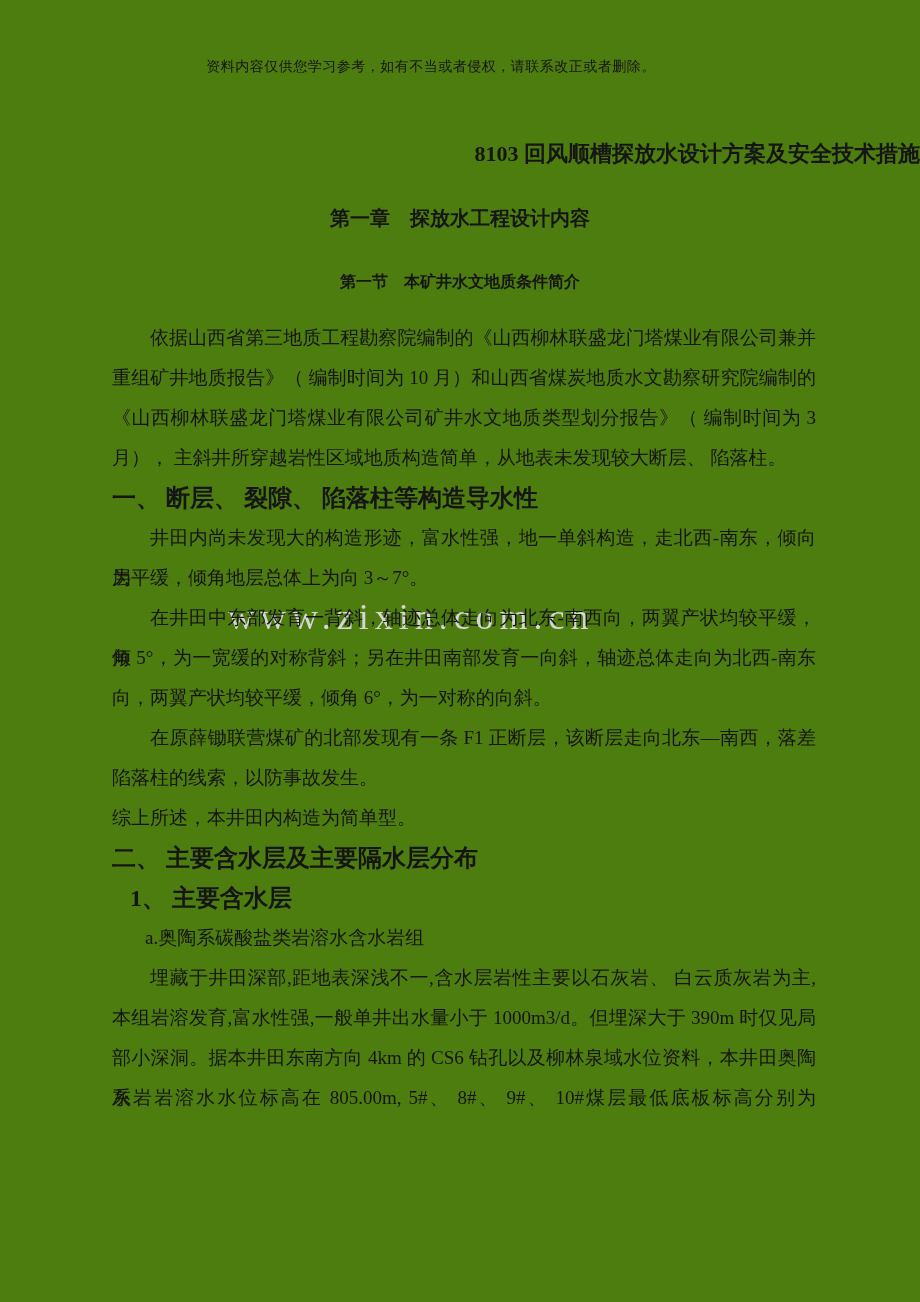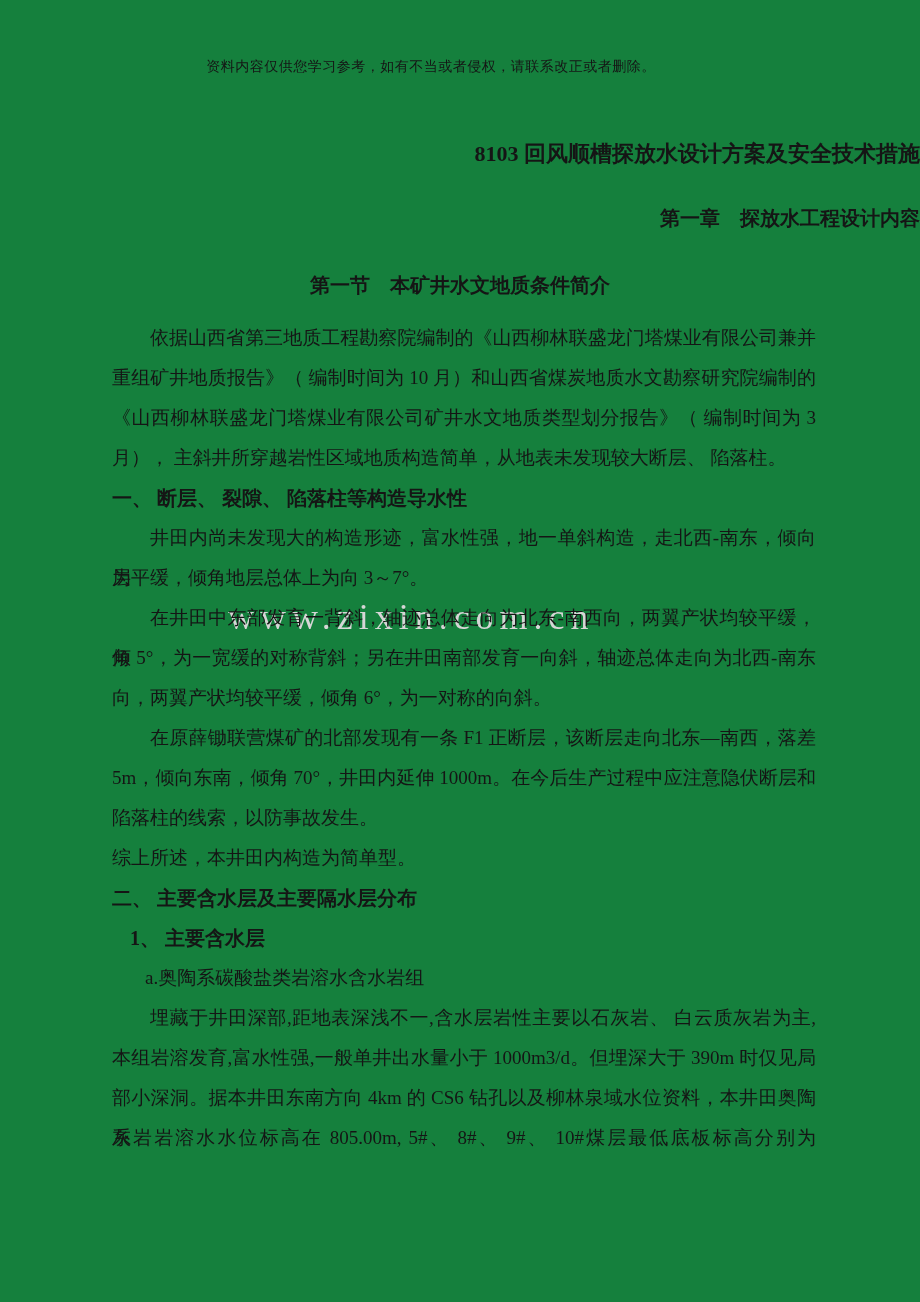--- a/index.html
+++ b/index.html
@@ -4,21 +4,21 @@
 <style>
   html, body {
     margin: 0;
     padding: 0;
     background: #ffffff;
   }
   .page {
     position: relative;
     width: 920px;
     height: 1302px;
-    background: #15803d;
+    background: #4d7c0f;
     overflow: hidden;
     font-family: "Liberation Serif", "DejaVu Serif", serif;
     color: #151515;
   }
   .disclaimer {
     position: absolute;
     top: 58px;
     left: 0;
     width: 862px;
     text-align: center;
@@ -34,32 +34,32 @@
     text-align: right;
     font-size: 22px;
     font-weight: bold;
     z-index: 2;
   }
   .chapter-heading {
     position: absolute;
     top: 205px;
     left: 0;
     width: 920px;
-    text-align: right;
+    text-align: center;
     font-size: 20px;
     font-weight: bold;
     z-index: 2;
   }
   .section-heading {
     position: absolute;
     top: 272px;
     left: 0;
     width: 920px;
     text-align: center;
-    font-size: 20px;
+    font-size: 16px;
     font-weight: bold;
     z-index: 2;
   }
   .watermark {
     position: absolute;
     top: 596px;
     left: 228px;
     font-size: 36px;
     letter-spacing: 6px;
     color: #d6d6d6;
@@ -82,21 +82,21 @@
     overflow: visible;
   }
   .j {
     white-space: normal;
     text-align: justify;
     text-align-last: justify;
   }
   .ind { text-indent: 38px; }
   .bh {
     font-weight: bold;
-    font-size: 20px;
+    font-size: 24px;
   }
   .pad1 { padding-left: 18px; }
   .pad2 { padding-left: 33px; }
 </style>
 </head>
 <body>
 
 <div class="page">
 
   <div class="disclaimer">资料内容仅供您学习参考，如有不当或者侵权，请联系改正或者删除。</div>
@@ -114,21 +114,20 @@
     <div class="ln j">重组矿井地质报告》（ 编制时间为 10 月）和山西省煤炭地质水文勘察研究院编制的</div>
     <div class="ln j">《山西柳林联盛龙门塔煤业有限公司矿井水文地质类型划分报告》（ 编制时间为 3</div>
     <div class="ln">月）， 主斜井所穿越岩性区域地质构造简单，从地表未发现较大断层、 陷落柱。</div>
     <div class="ln bh">一、 断层、 裂隙、 陷落柱等构造导水性</div>
     <div class="ln j ind">井田内尚未发现大的构造形迹，富水性强，地一单斜构造，走北西-南东，倾向为</div>
     <div class="ln">层平缓，倾角地层总体上为向 3～7°。</div>
     <div class="ln j ind">在井田中东部发育一背斜，轴迹总体走向为北东-南西向，两翼产状均较平缓，倾</div>
     <div class="ln j">角 5°，为一宽缓的对称背斜；另在井田南部发育一向斜，轴迹总体走向为北西-南东</div>
     <div class="ln">向，两翼产状均较平缓，倾角 6°，为一对称的向斜。</div>
     <div class="ln j ind">在原薛锄联营煤矿的北部发现有一条 F1 正断层，该断层走向北东—南西，落差</div>
-    <div class="ln j">5m，倾向东南，倾角 70°，井田内延伸 1000m。在今后生产过程中应注意隐伏断层和</div>
     <div class="ln">陷落柱的线索，以防事故发生。</div>
     <div class="ln">综上所述，本井田内构造为简单型。</div>
     <div class="ln bh">二、 主要含水层及主要隔水层分布</div>
     <div class="ln bh pad1">1、 主要含水层</div>
     <div class="ln pad2">a.奥陶系碳酸盐类岩溶水含水岩组</div>
     <div class="ln j ind">埋藏于井田深部,距地表深浅不一,含水层岩性主要以石灰岩、 白云质灰岩为主,</div>
     <div class="ln j">本组岩溶发育,富水性强,一般单井出水量小于 1000m3/d。但埋深大于 390m 时仅见局</div>
     <div class="ln j">部小深洞。据本井田东南方向 4km 的 CS6 钻孔以及柳林泉域水位资料，本井田奥陶系</div>
     <div class="ln j">灰岩岩溶水水位标高在 805.00m, 5#、 8#、 9#、 10#煤层最低底板标高分别为</div>
   </div>

